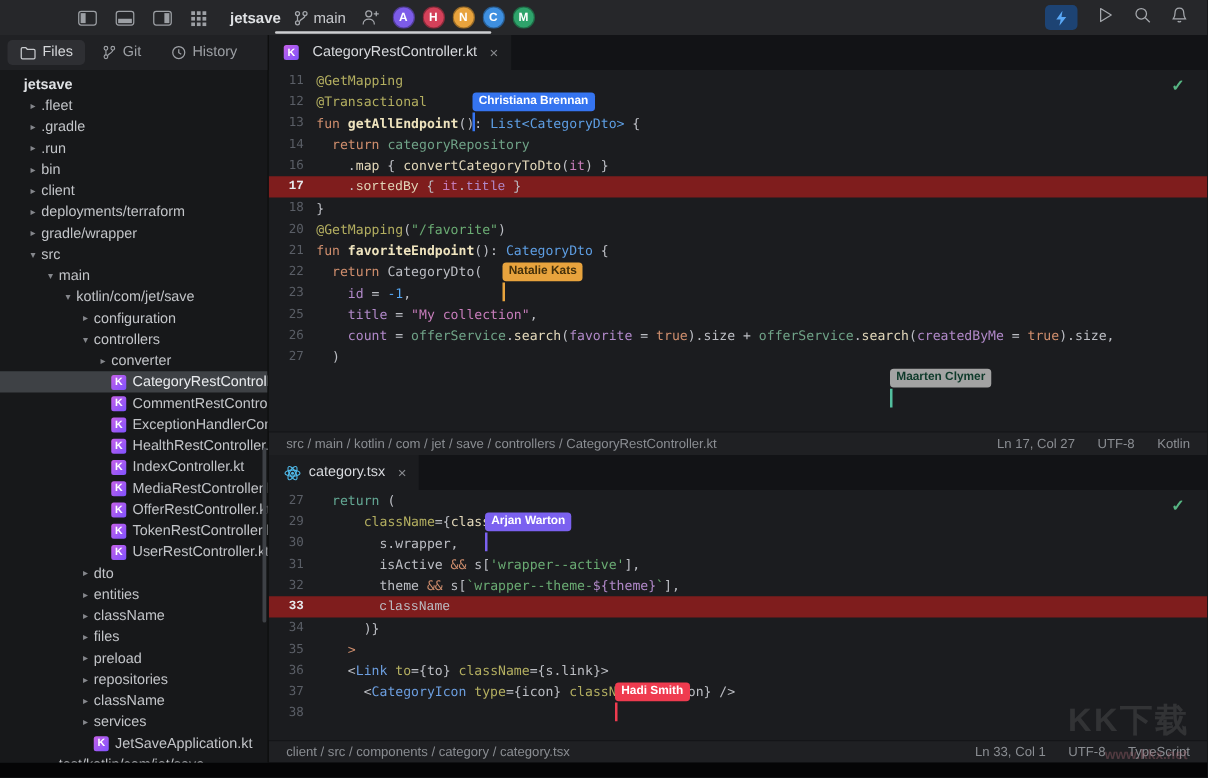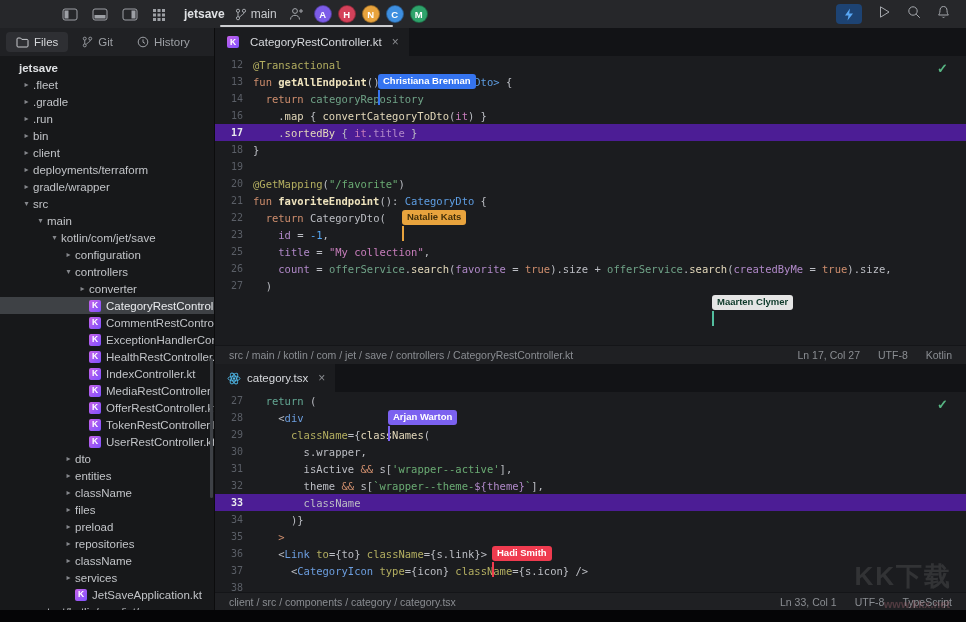--- a/index.html
+++ b/index.html
@@ -48,21 +48,21 @@
   .tabstrip { height:28px; flex:0 0 28px; background:#121316; display:flex; align-items:flex-end; }
   .ed-tab { height:28px; background:#1b1c1f; display:flex; align-items:center; gap:6px;
             padding:0 10px 0 12px; font-size:11.5px; color:#d7d9dd; }
   .ed-tab .close { color:#8a8c90; font-size:12px; margin-left:4px; }
 
   .codewrap { position:relative; background:#1b1c1f; overflow:hidden; }
   .codewrap.top { height:289px; flex:0 0 289px; }
   .codewrap.bottom { height:200px; flex:0 0 200px; }
   .code-line { height:17px; display:flex; align-items:center; font-family:"DejaVu Sans Mono", monospace;
                font-size:10.5px; white-space:pre; }
-  .code-line.hl { background:#4c1d95; }
+  .code-line.hl { background:#7f1d1d;font-family:Liberation Mono, monospace; }
   .gutter { width:36px; flex:0 0 36px; text-align:right; color:#5a5e66; font-size:10px; padding-right:8px; }
   .code-line.hl .gutter { color:#e8eaed; font-weight:bold; }
   .lcontent { padding-left:2px; }
 
   .tok-pln  { color:#bcbec4; }
   .tok-kw   { color:#cf8e6d; }
   .tok-kw2  { color:#63a793; }
   .tok-ann  { color:#b3ae60; }
   .tok-fn   { color:#eee3be; font-weight:bold; }
   .tok-call { color:#e3d8ba; }
@@ -367,39 +367,39 @@
       <div class="tabstrip">
         <div class="ed-tab">
           <span class="kicon">K</span>
           <span>CategoryRestController.kt</span>
           <span class="close">×</span>
         </div>
       </div>
 
       <div class="codewrap top" id="code-0">
         <span class="checkmark">✓</span>
+      <div class="code-line"><span class="gutter">11</span><span class="lcontent"><span class="tok-ann">@GetMapping</span></span></div>
           <div class="code-line"><span class="gutter">12</span><span class="lcontent"><span class="tok-ann">@Transactional</span></span></div>
           <div class="code-line"><span class="gutter">13</span><span class="lcontent"><span class="tok-kw">fun </span><span class="tok-fn">getAllEndpoint</span><span class="tok-pln">(): </span><span class="tok-type">List&lt;CategoryDto&gt;</span><span class="tok-pln"> {</span></span></div>
           <div class="code-line"><span class="gutter">14</span><span class="lcontent"><span class="tok-pln">  </span><span class="tok-kw">return </span><span class="tok-prop">categoryRepository</span></span></div>
           <div class="code-line"><span class="gutter">16</span><span class="lcontent"><span class="tok-pln">    .</span><span class="tok-call">map</span><span class="tok-pln"> { </span><span class="tok-call">convertCategoryToDto</span><span class="tok-pln">(</span><span class="tok-it">it</span><span class="tok-pln">) }</span></span></div>
           <div class="code-line hl"><span class="gutter">17</span><span class="lcontent"><span class="tok-pln">    .</span><span class="tok-call">sortedBy</span><span class="tok-pln"> { </span><span class="tok-it">it</span><span class="tok-pln">.</span><span class="tok-param">title</span><span class="tok-pln"> }</span></span></div>
           <div class="code-line"><span class="gutter">18</span><span class="lcontent"><span class="tok-pln">}</span></span></div>
-          <div class="code-line"><span class="gutter">19</span><span class="lcontent"></span></div>
           <div class="code-line"><span class="gutter">20</span><span class="lcontent"><span class="tok-ann">@GetMapping</span><span class="tok-pln">(</span><span class="tok-str">"/favorite"</span><span class="tok-pln">)</span></span></div>
           <div class="code-line"><span class="gutter">21</span><span class="lcontent"><span class="tok-kw">fun </span><span class="tok-fn">favoriteEndpoint</span><span class="tok-pln">(): </span><span class="tok-type">CategoryDto</span><span class="tok-pln"> {</span></span></div>
           <div class="code-line"><span class="gutter">22</span><span class="lcontent"><span class="tok-pln">  </span><span class="tok-kw">return </span><span class="tok-pln">CategoryDto(</span></span></div>
           <div class="code-line"><span class="gutter">23</span><span class="lcontent"><span class="tok-pln">    </span><span class="tok-param">id</span><span class="tok-pln"> = </span><span class="tok-num">-1</span><span class="tok-pln">,</span></span></div>
           <div class="code-line"><span class="gutter">25</span><span class="lcontent"><span class="tok-pln">    </span><span class="tok-param">title</span><span class="tok-pln"> = </span><span class="tok-str2">"My collection"</span><span class="tok-pln">,</span></span></div>
           <div class="code-line"><span class="gutter">26</span><span class="lcontent"><span class="tok-pln">    </span><span class="tok-param">count</span><span class="tok-pln"> = </span><span class="tok-prop">offerService</span><span class="tok-pln">.</span><span class="tok-call">search</span><span class="tok-pln">(</span><span class="tok-param">favorite</span><span class="tok-pln"> = </span><span class="tok-kw">true</span><span class="tok-pln">).size</span><span class="tok-pln"> + </span><span class="tok-prop">offerService</span><span class="tok-pln">.</span><span class="tok-call">search</span><span class="tok-pln">(</span><span class="tok-param">createdByMe</span><span class="tok-pln"> = </span><span class="tok-kw">true</span><span class="tok-pln">).size</span><span class="tok-pln">,</span></span></div>
           <div class="code-line"><span class="gutter">27</span><span class="lcontent"><span class="tok-pln">  )</span></span></div>
           <div class="clabel" style="background: rgb(53, 116, 240); color: rgb(255, 255, 255); top: 18px; left: 163px;">Christiana Brennan</div>
           <div class="ccursor" style="background: rgb(53, 116, 240); top: 34px; left: 163px;"></div>
           <div class="clabel" style="background: rgb(232, 163, 61); color: rgb(68, 48, 10); top: 154px; left: 187px;">Natalie Kats</div>
           <div class="ccursor" style="background: rgb(232, 163, 61); top: 170px; left: 187px;"></div>
-          <div class="clabel" style="background: #e5e5e5; color: rgb(14, 58, 42); top: 239px; left: 497px;">Maarten Clymer</div>
+          <div class="clabel" style="background: #a3a3a3; color: rgb(14, 58, 42); top: 239px; left: 497px;">Maarten Clymer</div>
           <div class="ccursor" style="background: rgb(83, 190, 158); top: 255px; left: 497px;"></div>
         </div>
 
       <div class="statusbar">
         <span>src / main / kotlin / com / jet / save / controllers / CategoryRestController.kt</span>
         <span class="sb-right">
           <span>Ln 17, Col 27</span>
           <span>UTF-8</span>
           <span>Kotlin</span>
         </span>
@@ -416,21 +416,20 @@
             <circle cx="7" cy="6.5" r="1.2" fill="#4fb8e8"></circle>
           </svg>
           <span>category.tsx</span>
           <span class="close">×</span>
         </div>
       </div>
 
       <div class="codewrap bottom" id="code-1">
         <span class="checkmark">✓</span>
       <div class="code-line"><span class="gutter">27</span><span class="lcontent"><span class="tok-pln">  </span><span class="tok-kw2">return</span><span class="tok-pln"> (</span></span></div>
-          <div class="code-line"><span class="gutter">28</span><span class="lcontent"><span class="tok-tagb">    &lt;</span><span class="tok-tag">div</span></span></div>
           <div class="code-line"><span class="gutter">29</span><span class="lcontent"><span class="tok-pln">      </span><span class="tok-attr">className</span><span class="tok-pln">=</span><span class="tok-pln">{</span><span class="tok-call">classNames</span><span class="tok-pln">(</span></span></div>
           <div class="code-line"><span class="gutter">30</span><span class="lcontent"><span class="tok-pln">        s.wrapper,</span></span></div>
           <div class="code-line"><span class="gutter">31</span><span class="lcontent"><span class="tok-pln">        isActive </span><span class="tok-kw">&amp;&amp; </span><span class="tok-pln">s[</span><span class="tok-str">'wrapper--active'</span><span class="tok-pln">],</span></span></div>
           <div class="code-line"><span class="gutter">32</span><span class="lcontent"><span class="tok-pln">        theme </span><span class="tok-kw">&amp;&amp; </span><span class="tok-pln">s[</span><span class="tok-str">`wrapper--theme-</span><span class="tok-tmpl">${theme}</span><span class="tok-str">`</span><span class="tok-pln">],</span></span></div>
           <div class="code-line hl"><span class="gutter">33</span><span class="lcontent"><span class="tok-pln">        className</span></span></div>
           <div class="code-line"><span class="gutter">34</span><span class="lcontent"><span class="tok-pln">      )}</span></span></div>
           <div class="code-line"><span class="gutter">35</span><span class="lcontent"><span class="tok-kw">    &gt;</span></span></div>
           <div class="code-line"><span class="gutter">36</span><span class="lcontent"><span class="tok-tagb">    &lt;</span><span class="tok-tag">Link</span><span class="tok-pln"> </span><span class="tok-attr">to</span><span class="tok-pln">=</span><span class="tok-pln">{to}</span><span class="tok-pln"> </span><span class="tok-attr">className</span><span class="tok-pln">=</span><span class="tok-pln">{s.link}</span><span class="tok-tagb">&gt;</span></span></div>
           <div class="code-line"><span class="gutter">37</span><span class="lcontent"><span class="tok-tagb">      &lt;</span><span class="tok-tag">CategoryIcon</span><span class="tok-pln"> </span><span class="tok-attr">type</span><span class="tok-pln">=</span><span class="tok-pln">{icon}</span><span class="tok-pln"> </span><span class="tok-attr">className</span><span class="tok-pln">=</span><span class="tok-pln">{s.icon}</span><span class="tok-tagb"> /&gt;</span></span></div>
           <div class="code-line"><span class="gutter">38</span><span class="lcontent"></span></div>

